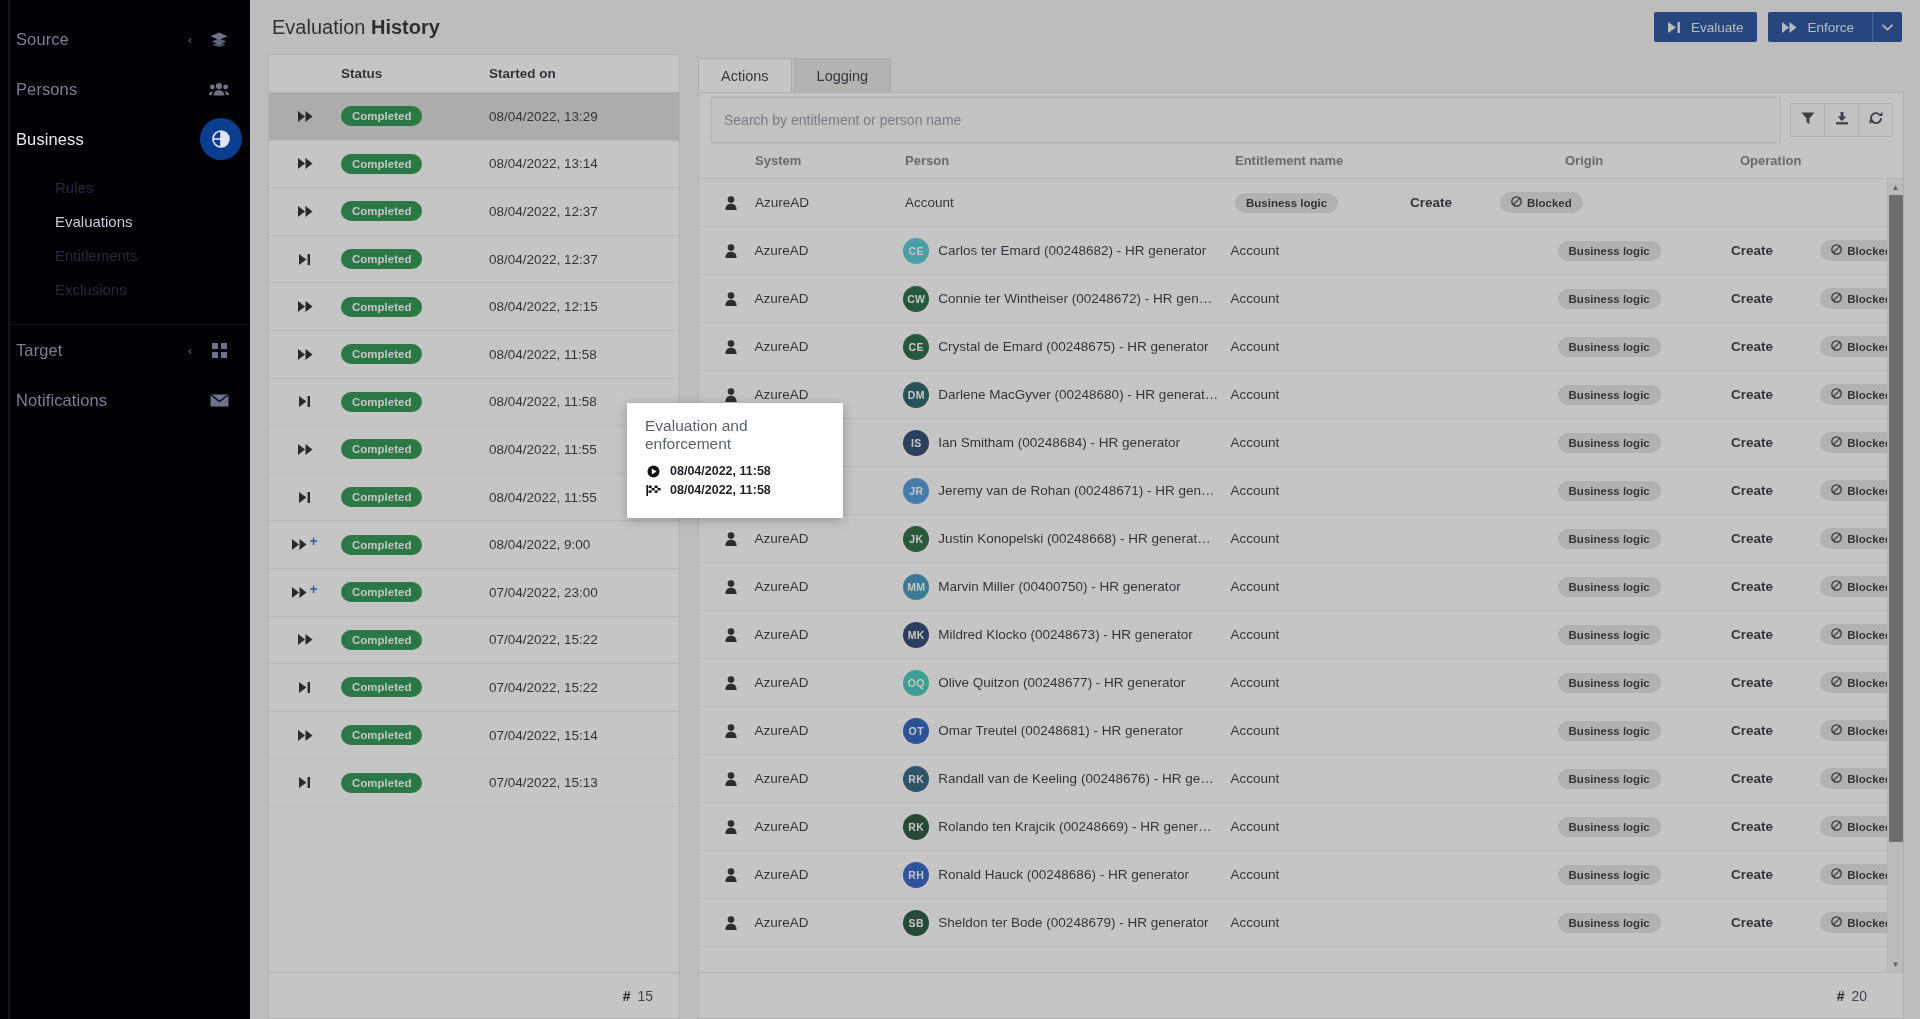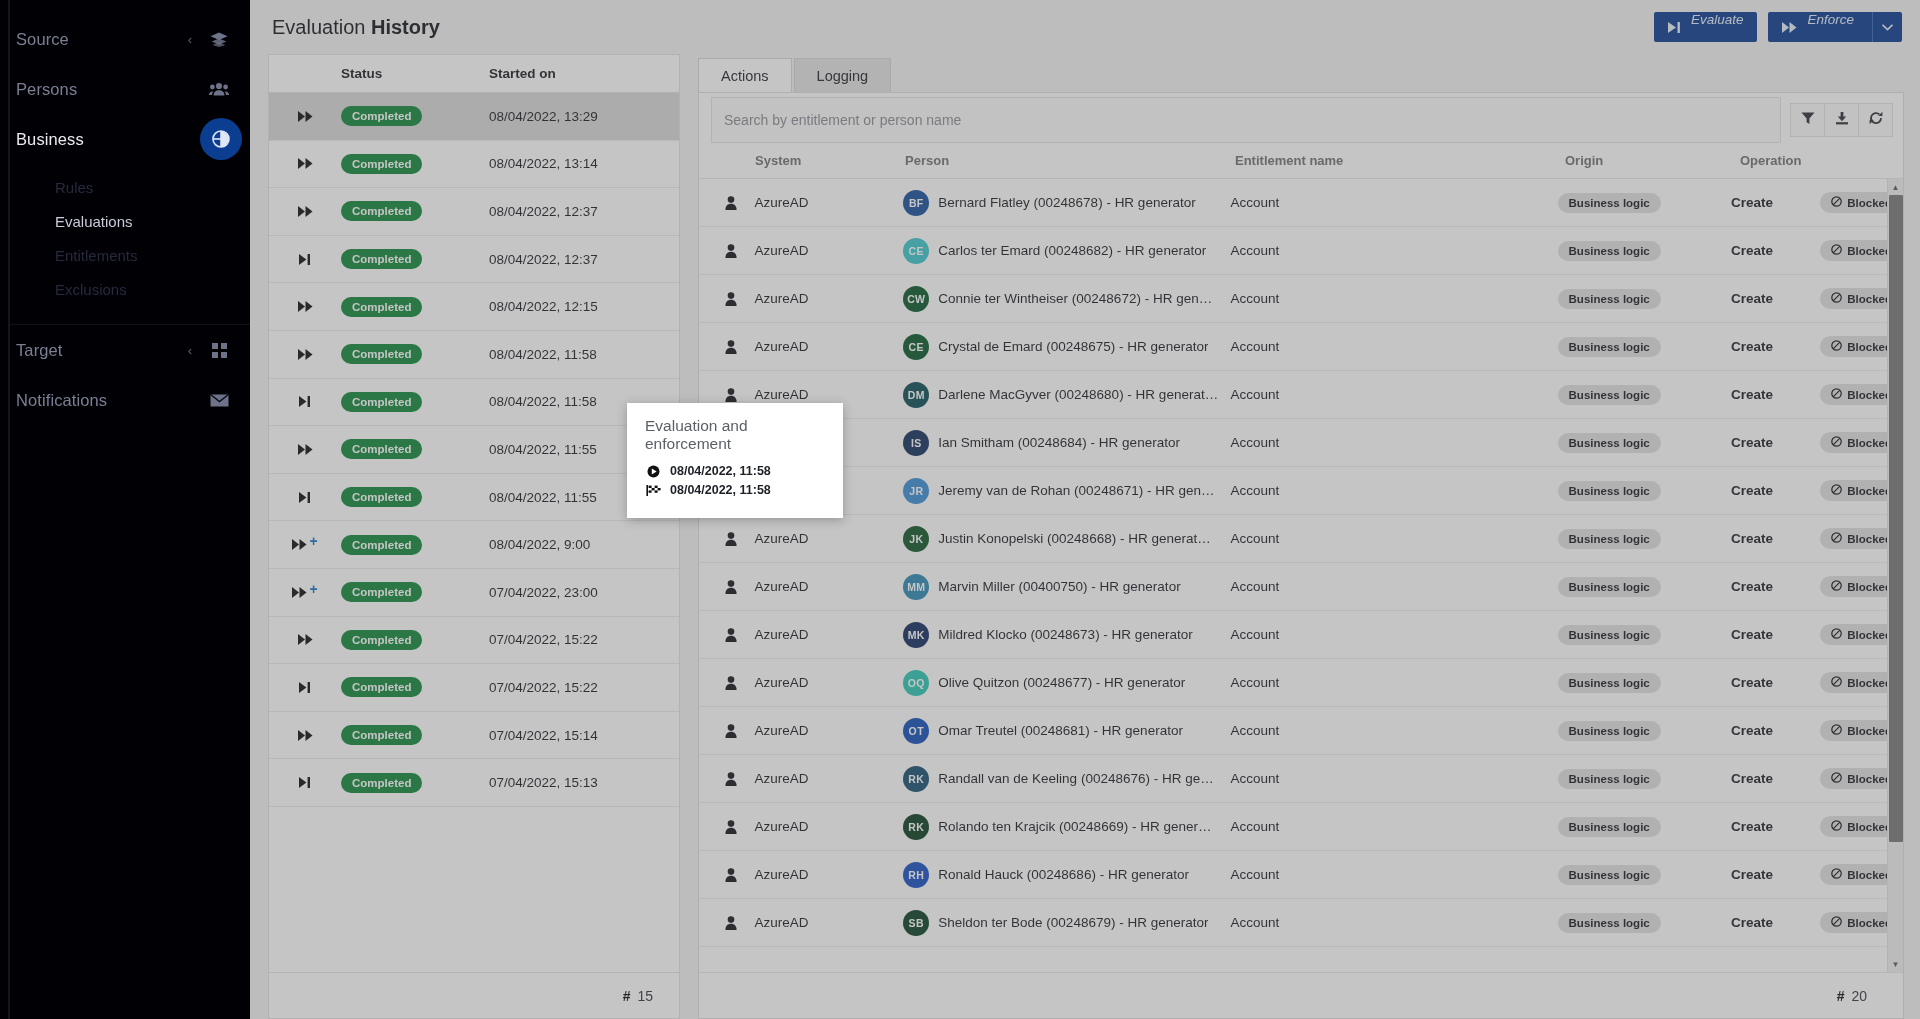--- a/index.html
+++ b/index.html
@@ -47,22 +47,22 @@
   .main { flex: 1; position: relative; background: #f3f3f3; overflow: hidden; }
   .topbar {
     height: 54px; display: flex; align-items: center; padding: 0 18px 0 22px;
     position: relative;
   }
   .page-title { font-size: 20px; color: #16181d; font-weight: 400; }
   .page-title b { font-weight: 700; }
   .topbar-actions { margin-left: auto; display: flex; gap: 11px; align-items: center; }
   .btn {
     background: #0b3d91; color: #e8eefb; border: none; height: 30px;
-    display: flex; gap: 10px; padding: 0 14px;
-    font-size: 13.5px; font-family: inherit; cursor: pointer; border-radius: 2px; font-style: italic;
+    display: flex; align-items: center; gap: 10px; padding: 0 14px;
+    font-size: 13.5px; font-family: inherit; cursor: pointer; border-radius: 2px;
   }
   .btn .glyph { display: flex; align-items: center; }
   .btn-split { display: flex; align-items: stretch; }
   .btn-split .btn { border-radius: 2px 0 0 2px; padding-right: 18px; }
   .btn-caret {
     background: #0b3d91; color: #e8eefb; border: none; border-left: 1px solid #3a69b5;
     width: 30px; height: 30px; display: flex; align-items: center; justify-content: center;
     cursor: pointer; border-radius: 0 2px 2px 0; font-size: 12px;
   }
 
@@ -518,24 +518,20 @@
           <div class="grid-body">
             <div id="grid-rows">
                 <div class="grid-row">
                   <div class="c-usericon">
                     <svg width="12" height="14" viewBox="0 0 12 14">
                       <circle cx="6" cy="3.6" r="3.3" fill="currentColor"></circle>
                       <path d="M0.4 14 C0.4 9.8 2.8 7.8 6 7.8 C9.2 7.8 11.6 9.8 11.6 14 Z" fill="currentColor"></path>
                     </svg>
                   </div>
                   <div class="c-system">AzureAD</div>
-                  <div class="c-person">
-                    <span class="avatar" style="background: rgb(25, 80, 156);">BF</span>
-                    <span class="person-name">Bernard Flatley (00248678) - HR generator</span>
-                  </div>
                   <div class="c-entitlement">Account</div>
                   <div class="c-origin"><span class="badge-origin">Business logic</span></div>
                   <div class="c-operation">Create</div>
                   <div class="c-blocked"><span class="badge-blocked">
                       <span><svg width="11" height="11" viewBox="0 0 11 11">
                           <circle cx="5.5" cy="5.5" r="4.7" fill="none" stroke="currentColor" stroke-width="1.3"></circle>
                           <line x1="2.1" y1="8.9" x2="8.9" y2="2.1" stroke="currentColor" stroke-width="1.3"></line>
                         </svg></span>
                       <span class="bl-text">Blocked</span>
                     </span></div>

